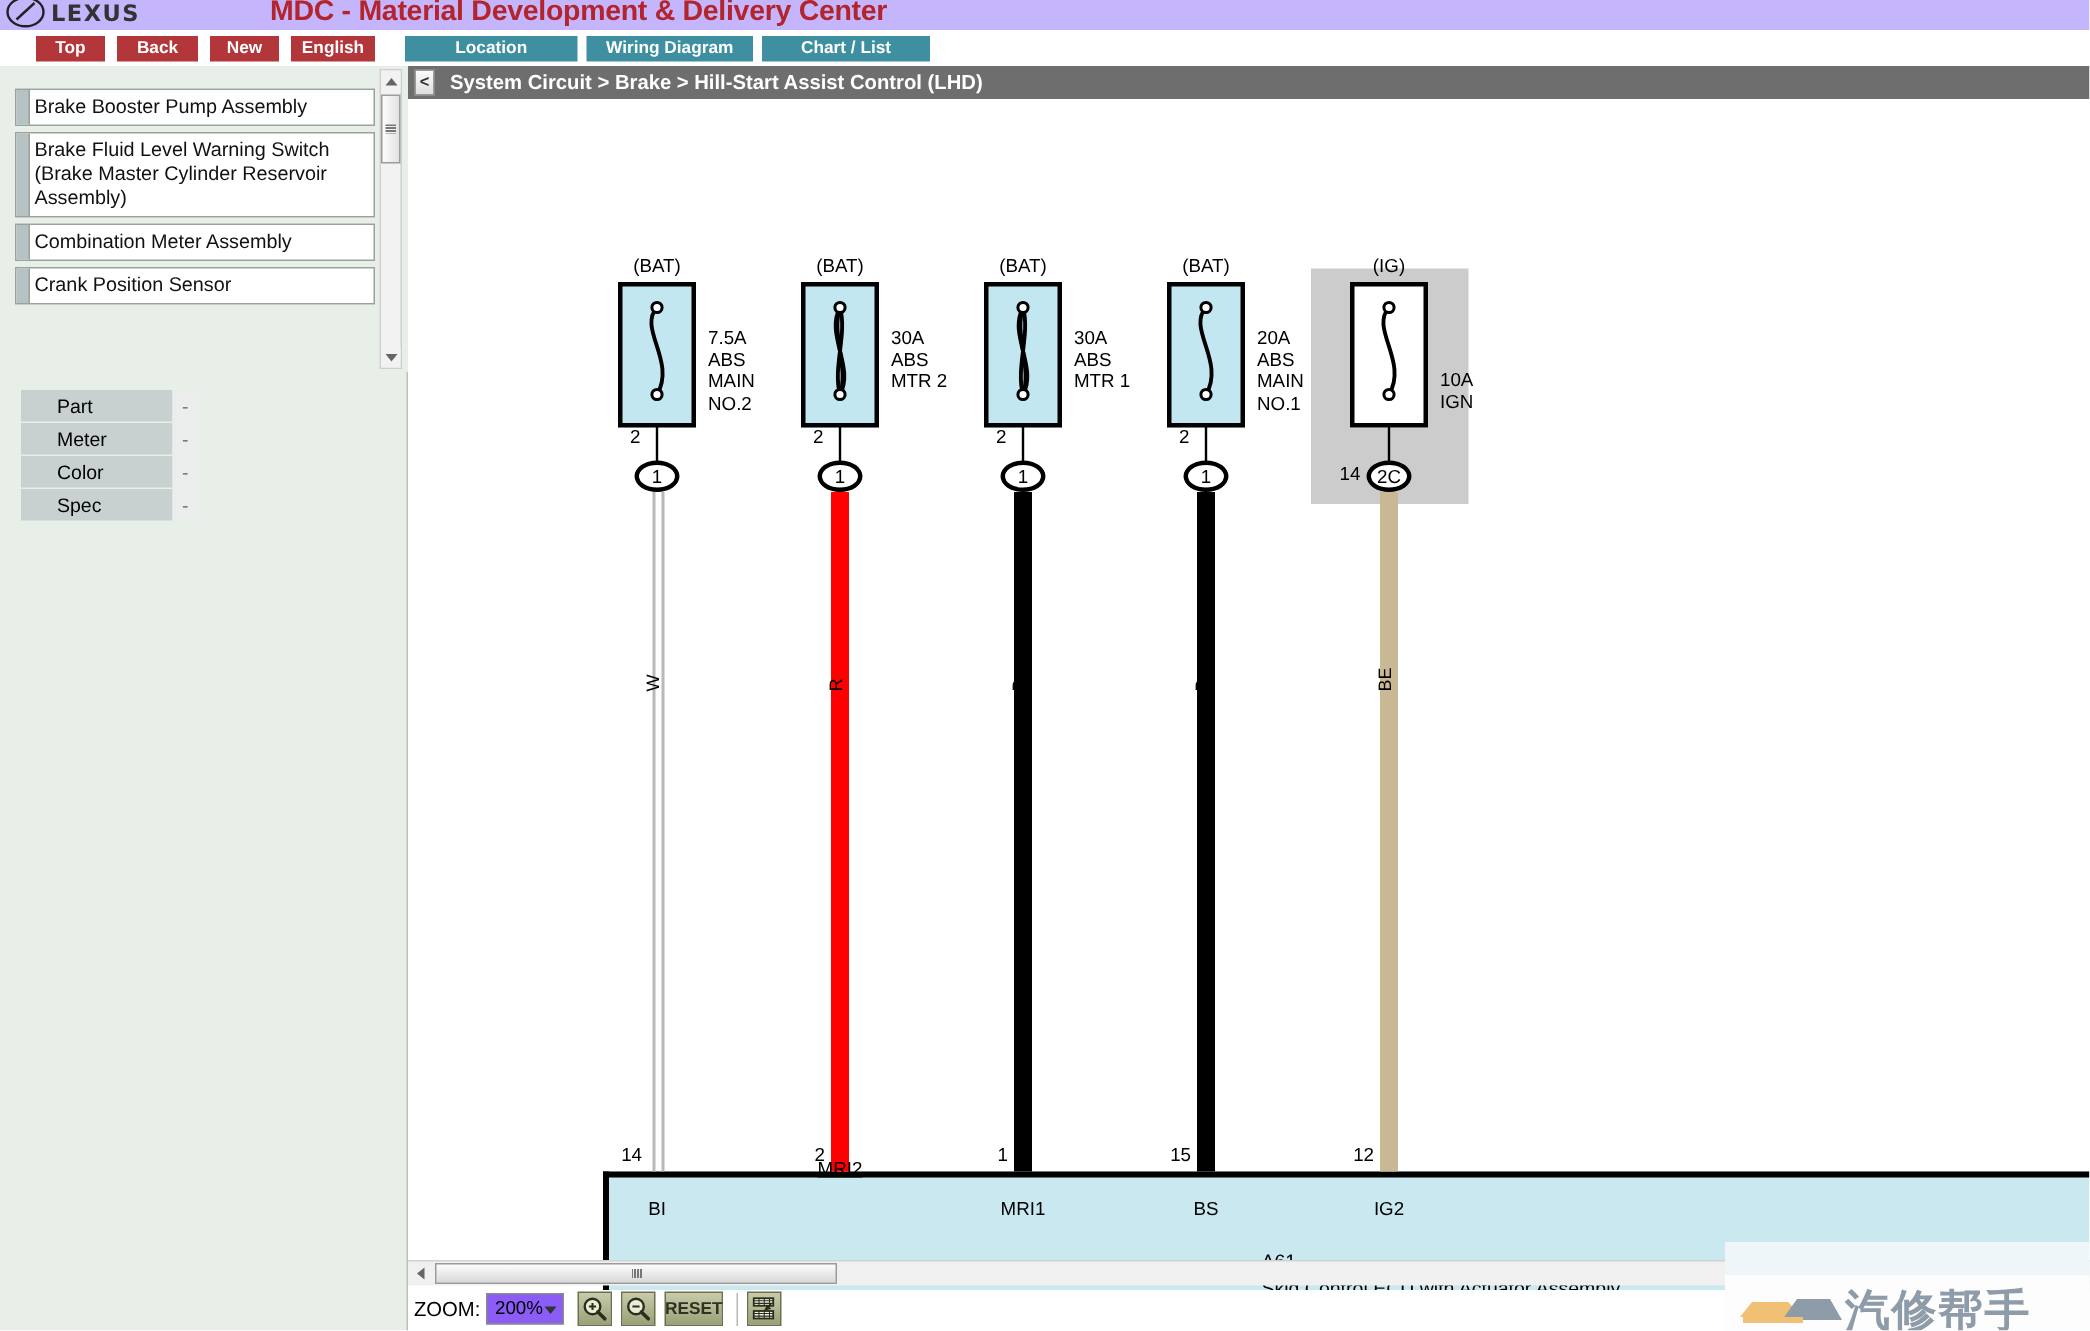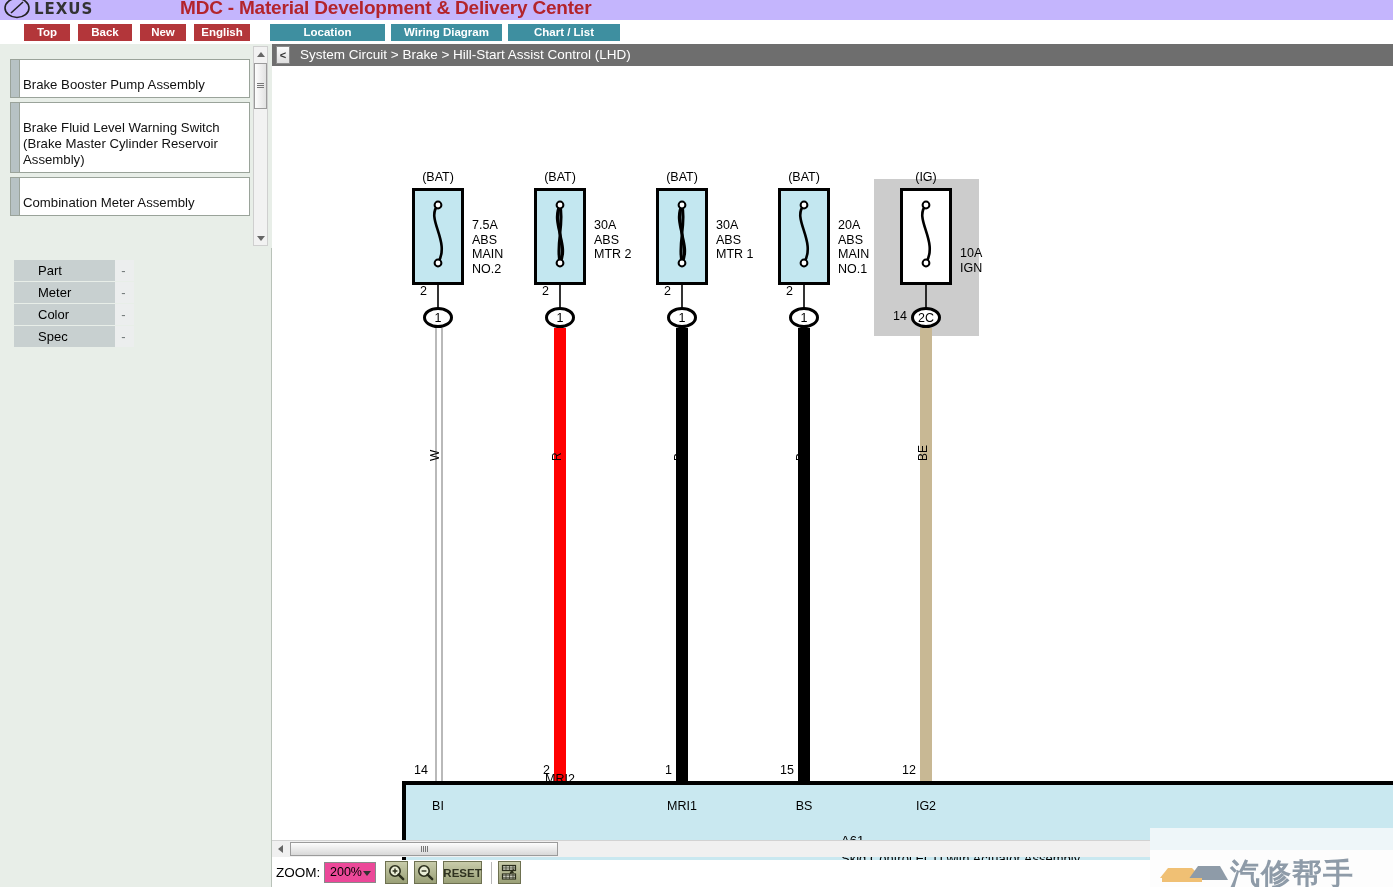--- a/index.html
+++ b/index.html
@@ -38,21 +38,21 @@
     background: #e8eee8; border-right: 1px solid #b9c2b9;
   }
   .partlist {
     position: absolute; left: 0; top: 0; width: 272px; height: 204px;
     background: #e8eee8; overflow: hidden;
   }
   .part-item {
     position: relative; margin: 4px 22px 0 10px;
     background: #fff; border: 1px solid #9aa39a;
     font-size: 13.2px; color: #111; line-height: 16px;
-    padding: 17px 6px 4px 12px; cursor: pointer;
+    padding: 3px 6px 4px 12px; cursor: pointer;
   }
   .part-item::before {
     content: ""; position: absolute; left: 0; top: 0; bottom: 0; width: 8px;
     background: #b7c2c4; border-right: 1px solid #9aa39a;
   }
   
   .sb-vscroll {
     position: absolute; right: 4px; top: 2px; width: 15px; height: 200px;
     background: #f2f2f2; border: 1px solid #cfcfcf;
   }
@@ -94,21 +94,21 @@
     position: absolute; left: 0; top: 0; width: 1121px; height: 22px; background: #6e6e6e;
   }
   .crumb-back {
     position: absolute; left: 4px; top: 2px; width: 14px; height: 18px;
     background: linear-gradient(to bottom,#fbfbfb,#dedede);
     border: 1px solid #8a8a8a; color: #333; font-size: 11px; font-weight: bold;
     text-align: center; line-height: 17px; cursor: pointer;
   }
   .crumb-text {
     position: absolute; left: 28px; top: 0; height: 22px; line-height: 22px;
-    color: #fff; font-size: 13.5px; font-weight: normal; white-space: nowrap; text-align: center;
+    color: #fff; font-size: 13.5px; font-weight: bold; white-space: nowrap; text-align: center;
   }
 
   
   .canvas {
     position: absolute; left: 0; top: 22px; width: 1121px; height: 797px;
     background: #fff; overflow: hidden;
   }
   .fuse-bat-label {
     position: absolute; top: 104px; width: 60px; text-align: center;
     font-size: 12.5px; color: #000;
@@ -161,21 +161,21 @@
     display: flex; align-items: center; justify-content: center;
   }
   .hs-thumb b { display: block; width: 7px; height: 6px;
     background: repeating-linear-gradient(to right,#777 0 1px,transparent 1px 2px); }
 
   
   .zoombar { position: absolute; left: 272px; top: 860px; width: 1121px; height: 27px; background: #fff; }
   .zoom-label { position: absolute; left: 4px; top: 5px; font-size: 13.5px; color: #000; }
   .zoom-select {
     position: absolute; left: 52px; top: 2px; width: 52px; height: 21px;
-    background: #ec4899; border: 1px solid #8a8a8a; font-size: 12.5px; color: #000;
+    background: #8b5cf6; border: 1px solid #8a8a8a; font-size: 12.5px; color: #000;
     padding: 1px 14px 1px 5px; line-height: 17px; cursor: pointer;
   }
   .zoom-select::after {
     content: ""; position: absolute; right: 4px; top: 8px;
     border-left: 4px solid transparent; border-right: 4px solid transparent;
     border-top: 5px solid #333;
   }
   .tb-btn {
     position: absolute; top: 1px; width: 23px; height: 23px;
     background: linear-gradient(to bottom,#c8cbaa,#9aa077);
@@ -222,20 +222,21 @@
     <div class="navbtn teal" style="left:252px;width:115px">Location</div>
     <div class="navbtn teal" style="left:373px;width:111px">Wiring Diagram</div>
     <div class="navbtn teal" style="left:490px;width:112px">Chart / List</div>
   </div>
 
   <div class="sidebar">
     <div class="partlist">
       <div class="part-item" style="margin-top:15px">Brake Booster Pump Assembly</div>
       <div class="part-item">Brake Fluid Level Warning Switch (Brake Master Cylinder Reservoir Assembly)</div>
       <div class="part-item">Combination Meter Assembly</div>
+      <div class="part-item">Crank Position Sensor</div>
       <div class="sb-vscroll">
         <div class="sb-arrow up">
             <i></i>
           </div>
         <div class="sb-thumb">
             <b></b>
           </div>
         <div class="sb-arrow dn">
             <i></i>
           </div>

